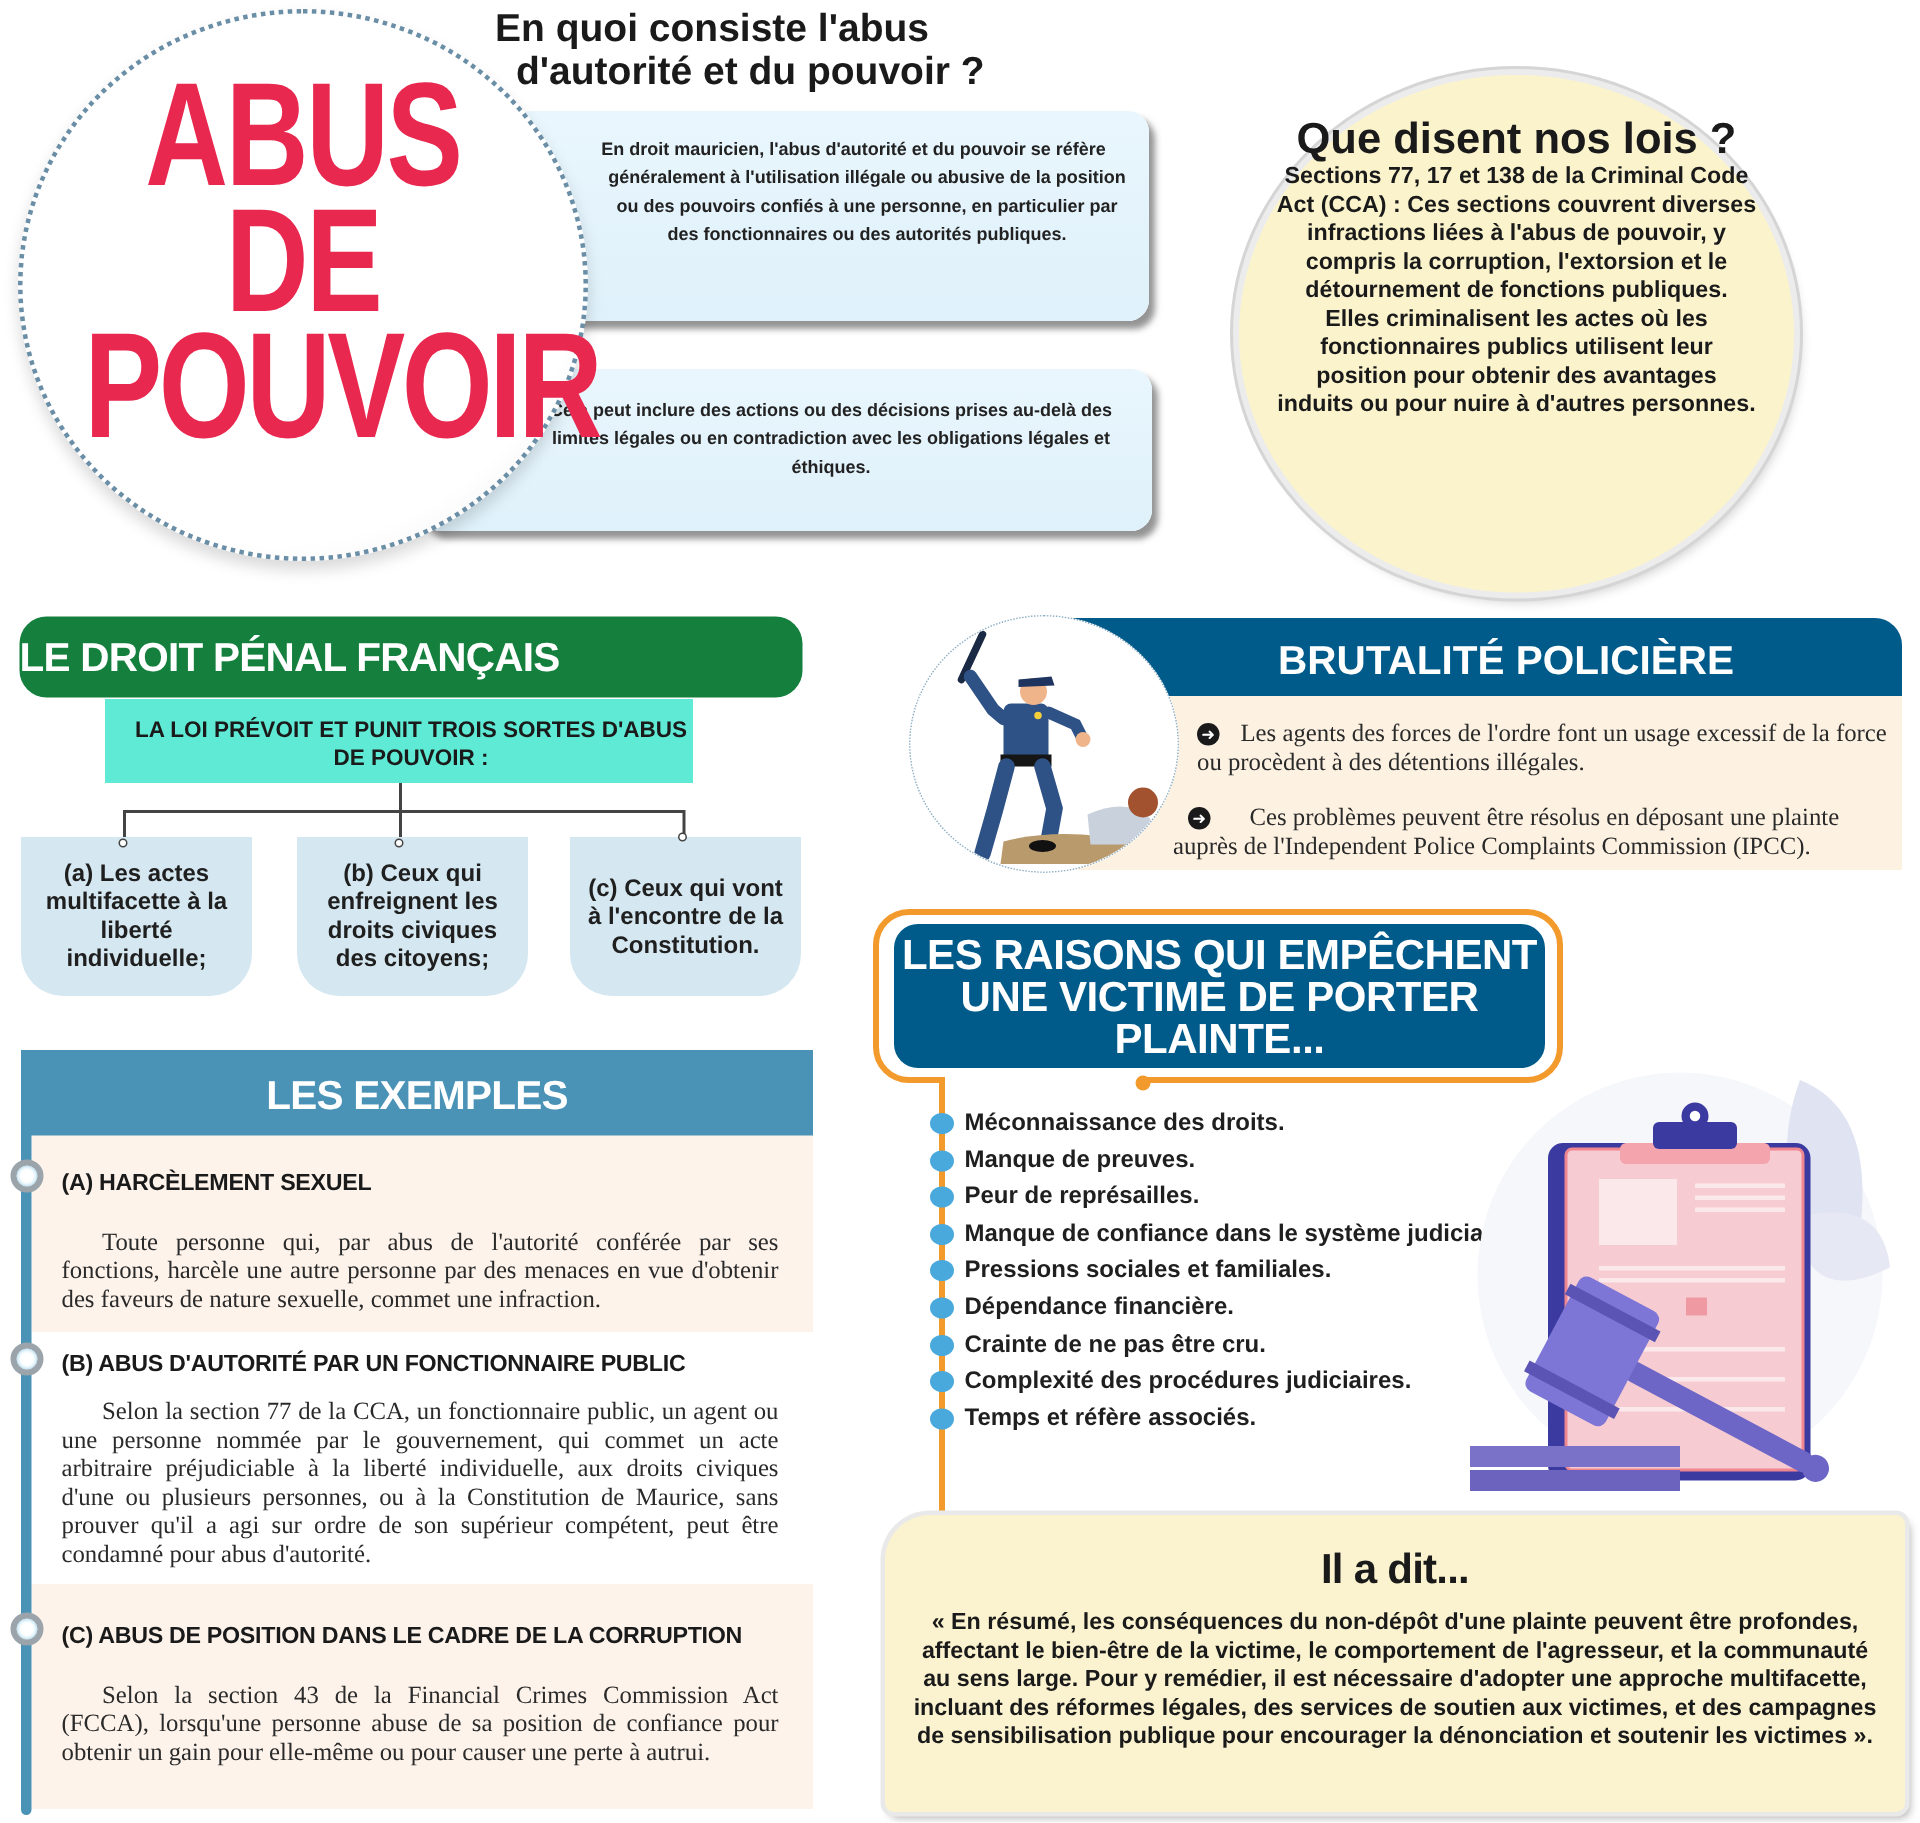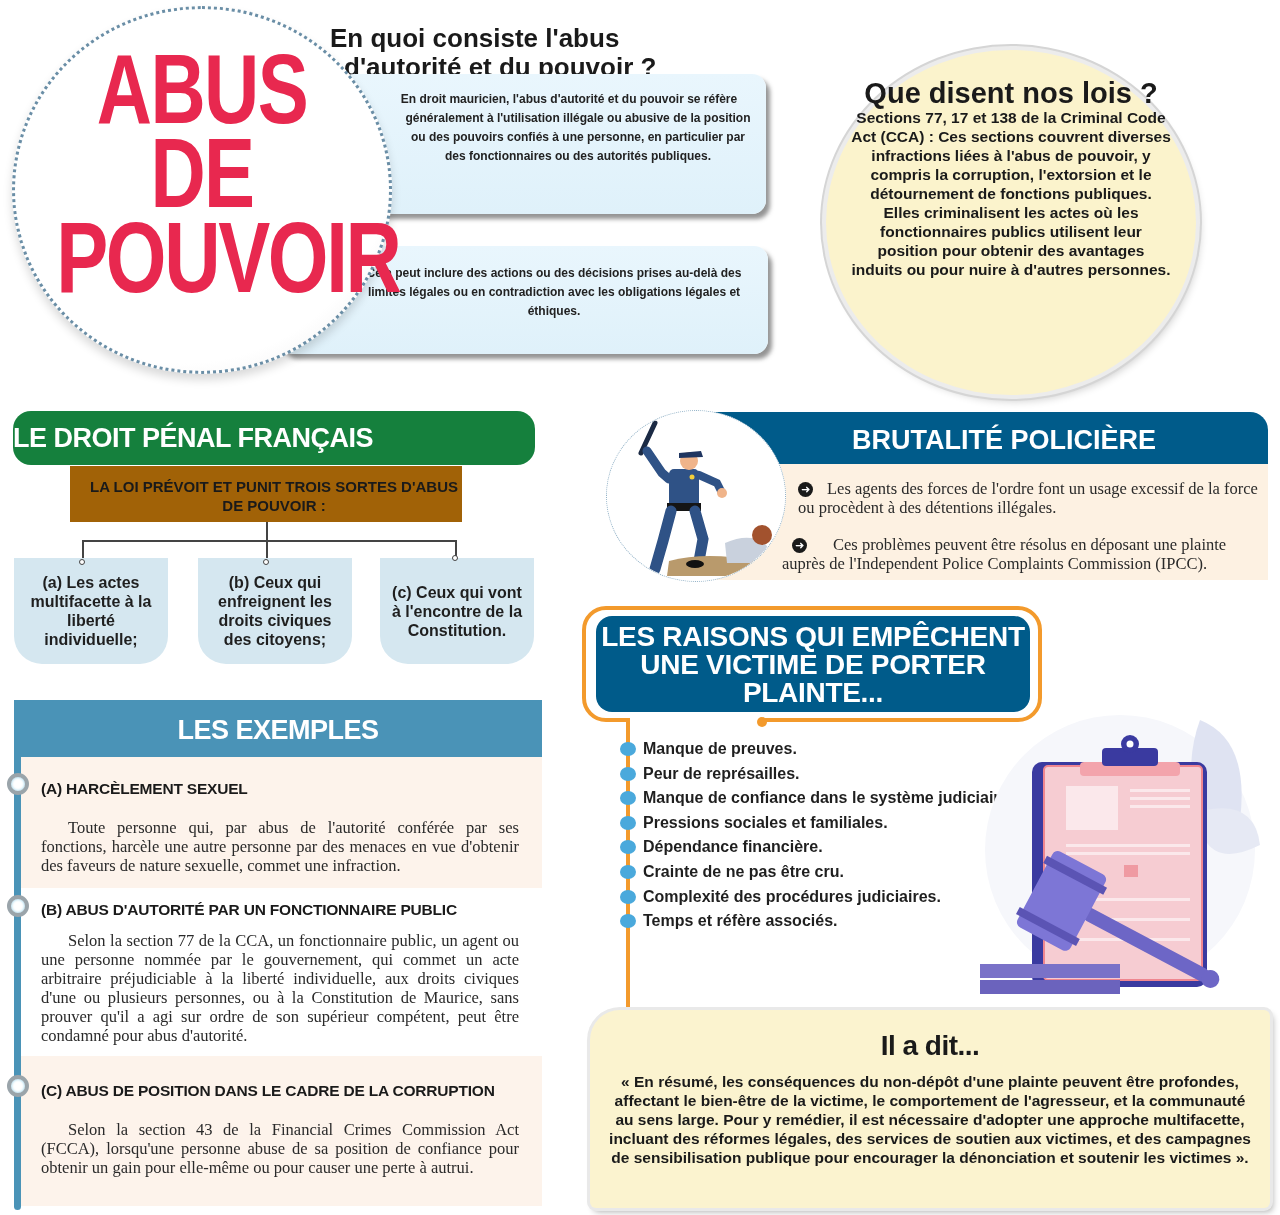--- a/index.html
+++ b/index.html
@@ -20,21 +20,21 @@
     text-align: center; color: #e8284f; font-weight: 900;
     font-family: "Liberation Sans", sans-serif;
     letter-spacing: -2px; transform: scaleX(0.78); transform-origin: center;
   }
   .hero-title span { display: block; line-height: 84px; font-size: 98px; }
   .hero-title span.big { font-size: 100px; letter-spacing: -3px; }
 
   
   .intro-heading {
     position: absolute; left: 330px; top: 4px; width: 400px;
-    font-size: 26px; font-weight: 900; line-height: 29px; color: #1a1a1a; margin-top: 20px;
+    font-size: 26px; font-weight: 900; line-height: 29px; color: #1a1a1a;
   }
   .intro-heading .l2 { display: block; padding-left: 14px; }
   .bubble {
     position: absolute; background: linear-gradient(180deg, #e9f6fd 0%, #dff1fa 100%);
     border-radius: 14px; box-shadow: 4px 5px 4px rgba(60,60,60,0.55);
     font-size: 12px; line-height: 19px; color: #222; font-weight: 600; text-align: center;
   }
   .bubble-1 { left: 340px; top: 74px; width: 426px; height: 140px; padding: 16px 10px 0 42px; }
   .bubble-1 p { text-indent: -18px; padding-left: 18px; }
   .bubble-2 { left: 280px; top: 246px; width: 488px; height: 108px; padding: 18px 12px 0 72px; }
@@ -52,21 +52,21 @@
 
   
   .penal-header {
     position: absolute; left: 13px; top: 411px; width: 522px; height: 54px;
     background: #15803d; border-radius: 18px;
     color: #fff; font-weight: 900; font-size: 27px; text-align: left; line-height: 54px;
     letter-spacing: -0.5px;
   }
   .penal-sub {
     position: absolute; left: 70px; top: 466px; width: 392px; height: 56px;
-    background: #a16207; text-align: center; font-weight: 800; font-size: 15px;
+    background: #5eead4; text-align: center; font-weight: 800; font-size: 15px;
     line-height: 19px; padding-top: 11px; color: #1a1a1a; padding-left: 16px;
   }
   .tree-line { position: absolute; background: #444; }
   .tree-dot { position: absolute; width: 6px; height: 6px; border-radius: 50%; border: 1.5px solid #444; background: #fff; }
   .penal-card {
     position: absolute; top: 558px; width: 154px; height: 106px;
     background: #d5e7f0; border-radius: 0 0 28px 28px;
     display: flex; align-items: center; justify-content: center;
     text-align: center; font-size: 16px; font-weight: 600; line-height: 19px; color: #1f1f1f;
     padding: 0 8px;
@@ -242,20 +242,21 @@
   <span class="arrow-icon" style="margin-left:10px;margin-right:26px;">➜</span><span>Ces problèmes peuvent être résolus en déposant une plainte auprès de l'Independent Police Complaints Commission (IPCC).</span>
 </div>
 
 <div class="raisons-frame"></div>
 <div class="raisons-frame-mask"></div>
 <div class="raisons-dot-top"></div>
 <div class="raisons-header">LES RAISONS QUI EMPÊCHENT UNE VICTIME DE PORTER PLAINTE...</div>
 <div class="raisons-rail"></div>
 <div class="raisons-end"></div>
 <ul class="raisons-list">
+  <li><span class="bullet"></span><span>Méconnaissance des droits.</span></li>
   <li><span class="bullet"></span><span>Manque de preuves.</span></li>
   <li><span class="bullet"></span><span>Peur de représailles.</span></li>
   <li><span class="bullet"></span><span>Manque de confiance dans le système judiciaire.</span></li>
   <li><span class="bullet"></span><span>Pressions sociales et familiales.</span></li>
   <li><span class="bullet"></span><span>Dépendance financière.</span></li>
   <li><span class="bullet"></span><span>Crainte de ne pas être cru.</span></li>
   <li><span class="bullet"></span><span>Complexité des procédures judiciaires.</span></li>
   <li><span class="bullet"></span><span>Temps et réfère associés.</span></li>
 </ul>
 

